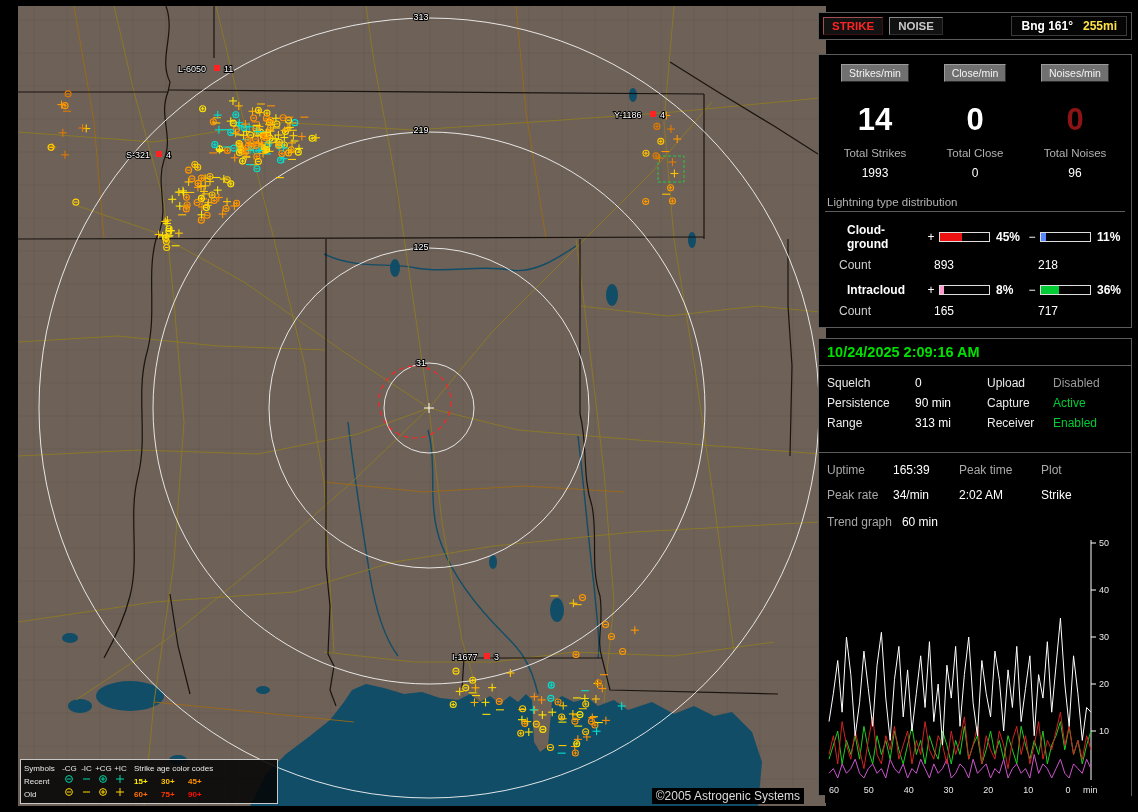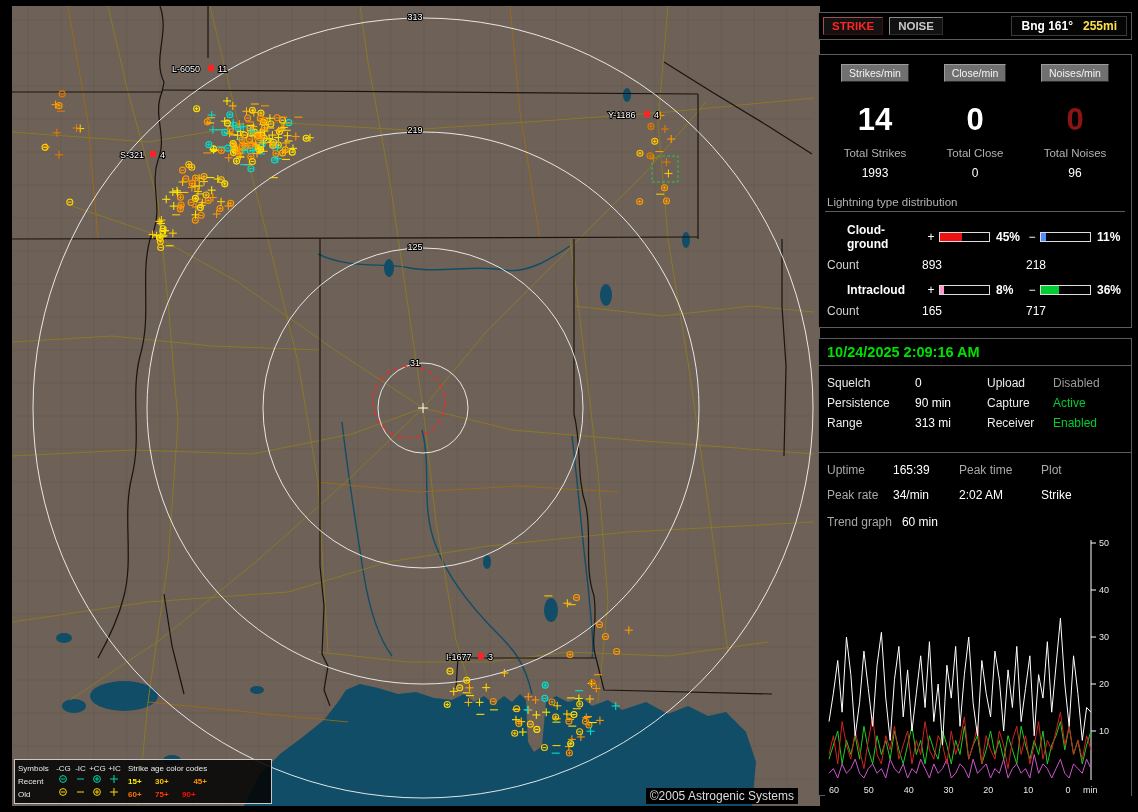--- a/index.html
+++ b/index.html
@@ -2,21 +2,21 @@
 <html><head>
 <meta charset="utf-8">
 <style>
   * { box-sizing: border-box; }
   html,body { margin:0; padding:0; }
   body {
     width:1138px; height:812px; position:relative; overflow:hidden;
     background:#000; font-family:"Liberation Sans", sans-serif; color:#fff;
   }
   
-  .map-wrap { position:absolute; left:12px; top:6px; width:808px; height:800px; background:#6e6158; }
+  .map-wrap { position:absolute; left:18px; top:6px; width:808px; height:800px; background:#6e6158; }
   svg text { font-family:"Liberation Sans", sans-serif; }
   .legend {
     position:absolute; left:2px; bottom:2px; width:258px;
     background:rgba(4,4,4,0.88); border:1px solid #c8c8c8;
     font-size:8px; color:#e8e8e8; padding:2px 3px; line-height:12px;
   }
   .lg-row { display:flex; align-items:center; height:13px; }
   .lg-c0 { width:37px; }
   .lg-sym { width:17px; text-align:center; }
   .lg-age { flex:1; padding-left:5px; display:flex; gap:2px; }
@@ -48,21 +48,21 @@
   .stat-total-label { color:#b2b2b2; font-size:11.5px; margin-top:9px; }
   .stat-total { font-size:12px; margin-top:7px; }
   .dist-title { color:#b2b2b2; font-size:11.5px; border-bottom:1px solid #5c5c5c; padding:3px 2px; margin-top:13px; }
   .dist-row { display:flex; align-items:center; margin-top:11px; font-size:12px; gap:4px;margin-left:22px; }
   .dist-label { width:84px; font-weight:bold; }
   .sign { width:9px; text-align:center; }
   .bar { width:56px; height:10px; border:1px solid #dedede; background:#000; position:relative; }
   .bar i { position:absolute; left:0; top:0; bottom:0; }
   .pct { font-weight:bold; width:33px; padding-left:2px; }
   .count-row { display:flex; font-size:12px; margin-top:7px; }
-  .count-label { width:97px; color:#cfcfcf; padding-left:2px; }
+  .count-label { width:97px; color:#cfcfcf; padding-left:2px;margin-left:12px; }
   .count-a { width:104px; }
 
   #box-time { top:338px; height:124px; }
   .dt { color:#00e000; font-weight:bold; font-size:14.5px; padding:5px 8px; border-bottom:1px solid #5c5c5c; }
   .settings { padding:4px 8px; font-size:12px; }
   .set-row { display:flex; margin-top:6px; }
   .sl1 { width:88px; color:#eaeaea; } .sv1 { width:72px; color:#fff; }
   .sl2 { width:66px; color:#eaeaea; } .sv2 { flex:1; }
   .sv2.dim { color:#9a9a9a; } .sv2.green { color:#00cc33; }
 
@@ -1542,21 +1542,21 @@
             <line x1="4" y1="5" x2="8" y2="5" stroke="#00d8a8"></line>
             <line x1="6" y1="3" x2="6" y2="7" stroke="#00d8a8"></line>
           </svg></span>
       <span class="lg-sym"><svg width="13" height="11">
             <line x1="2" y1="5" x2="10" y2="5" stroke="#00d8a8"></line>
             <line x1="6" y1="1" x2="6" y2="9" stroke="#00d8a8"></line>
           </svg></span>
       <span class="lg-age" id="age-recent">
           <span style="color: rgb(255, 238, 0);">15+</span>
           <span style="color: rgb(255, 196, 0);">30+</span>
-          <span style="color: rgb(255, 144, 0); text-align: right;">45+</span>
+          <span style="color: rgb(255, 144, 0);">45+</span>
         </span>
     </div>
     <div class="lg-row">
       <span class="lg-c0">Old</span>
       <span class="lg-sym"><svg width="13" height="11">
             <circle cx="6" cy="5" r="3.4" fill="none" stroke="#ffd700"></circle>
             <line x1="4" y1="5" x2="8" y2="5" stroke="#ffd700"></line>
           </svg></span>
       <span class="lg-sym"><svg width="13" height="11">
             <line x1="3" y1="5" x2="10" y2="5" stroke="#ffd700"></line>

